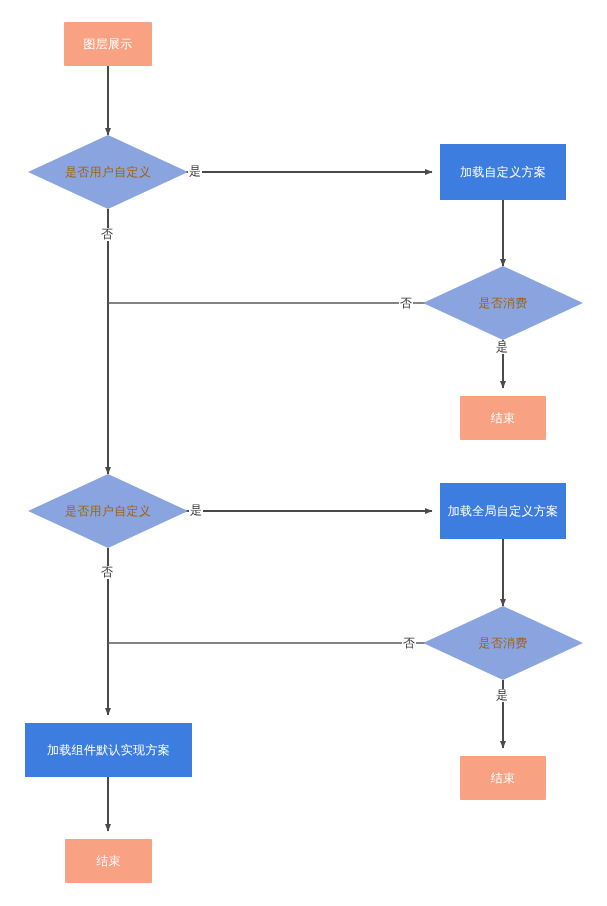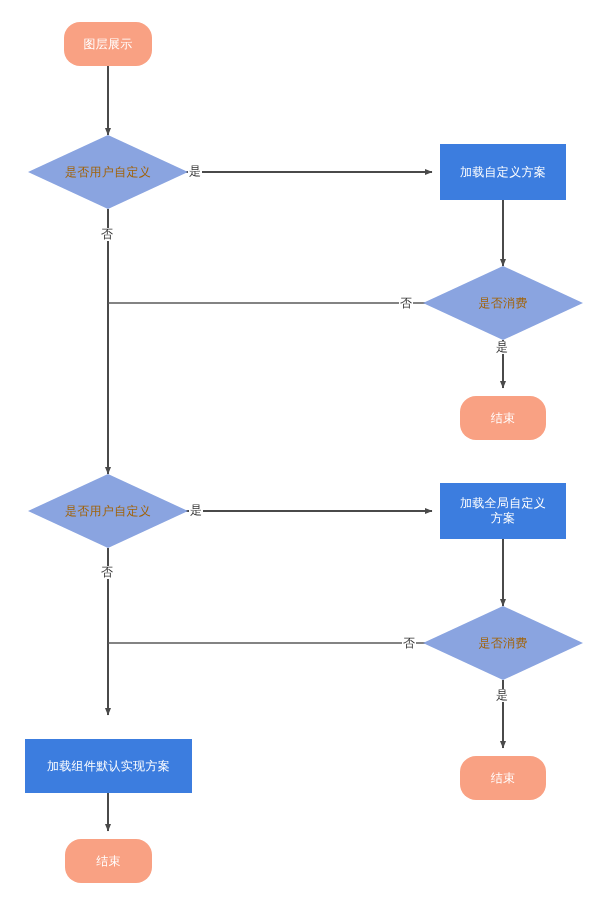--- a/index.html
+++ b/index.html
@@ -30,21 +30,21 @@
     justify-content: center;
     text-align: center;
     color: #ffffff;
     font-size: 12px;
     line-height: 15px;
     letter-spacing: 0.3px;
     z-index: 3;
   }
   .node-terminal {
     background: #f9a183;
-    border-radius: 16px;
+    border-radius: 1px;
   }
   .node-process {
     background: #3c7ddf;
   }
   .node-decision-wrap {
     position: absolute;
     z-index: 3;
   }
   .node-decision-shape {
     position: absolute;
@@ -144,37 +144,37 @@
     <span>结束</span>
   </div>
 
   <div class="node-decision-wrap" style="left:28px; top:474px; width:160px; height:74px;">
     <svg class="node-decision-shape" viewBox="0 0 160 74" xmlns="http://www.w3.org/2000/svg">
       <polygon points="80,0 160,37 80,74 0,37" fill="#8aa4e0"></polygon>
     </svg>
     <div class="node-decision-label">是否用户自定义</div>
   </div>
 
-  <div class="node node-process" style="left:440px; top:483px; width:126px; height:56px; flex-direction:column;">
+  <div class="node node-process" style="left:440px; top:483px; width:126px; height:56px; flex-direction:row;">
     <span>加载全局自定义</span>
     <span>方案</span>
   </div>
 
   <div class="node-decision-wrap" style="left:423px; top:606px; width:160px; height:74px;">
     <svg class="node-decision-shape" viewBox="0 0 160 74" xmlns="http://www.w3.org/2000/svg">
       <polygon points="80,0 160,37 80,74 0,37" fill="#8aa4e0"></polygon>
     </svg>
     <div class="node-decision-label">是否消费</div>
   </div>
 
   <div class="node node-terminal" style="left:460px; top:756px; width:86px; height:44px;">
     <span>结束</span>
   </div>
 
-  <div class="node node-process" style="left:25px; top:739px; width:167px; height:54px;">
+  <div class="node node-process" style="left:25px; top:723px; width:167px; height:54px;">
     <span>加载组件默认实现方案</span>
   </div>
 
   <div class="node node-terminal" style="left:65px; top:839px; width:87px; height:44px;">
     <span>结束</span>
   </div>
 
   <div class="edge-label" style="left:188px; top:165px;">是</div>
 
   <div class="edge-label" style="left:100px; top:228px;">否</div>

